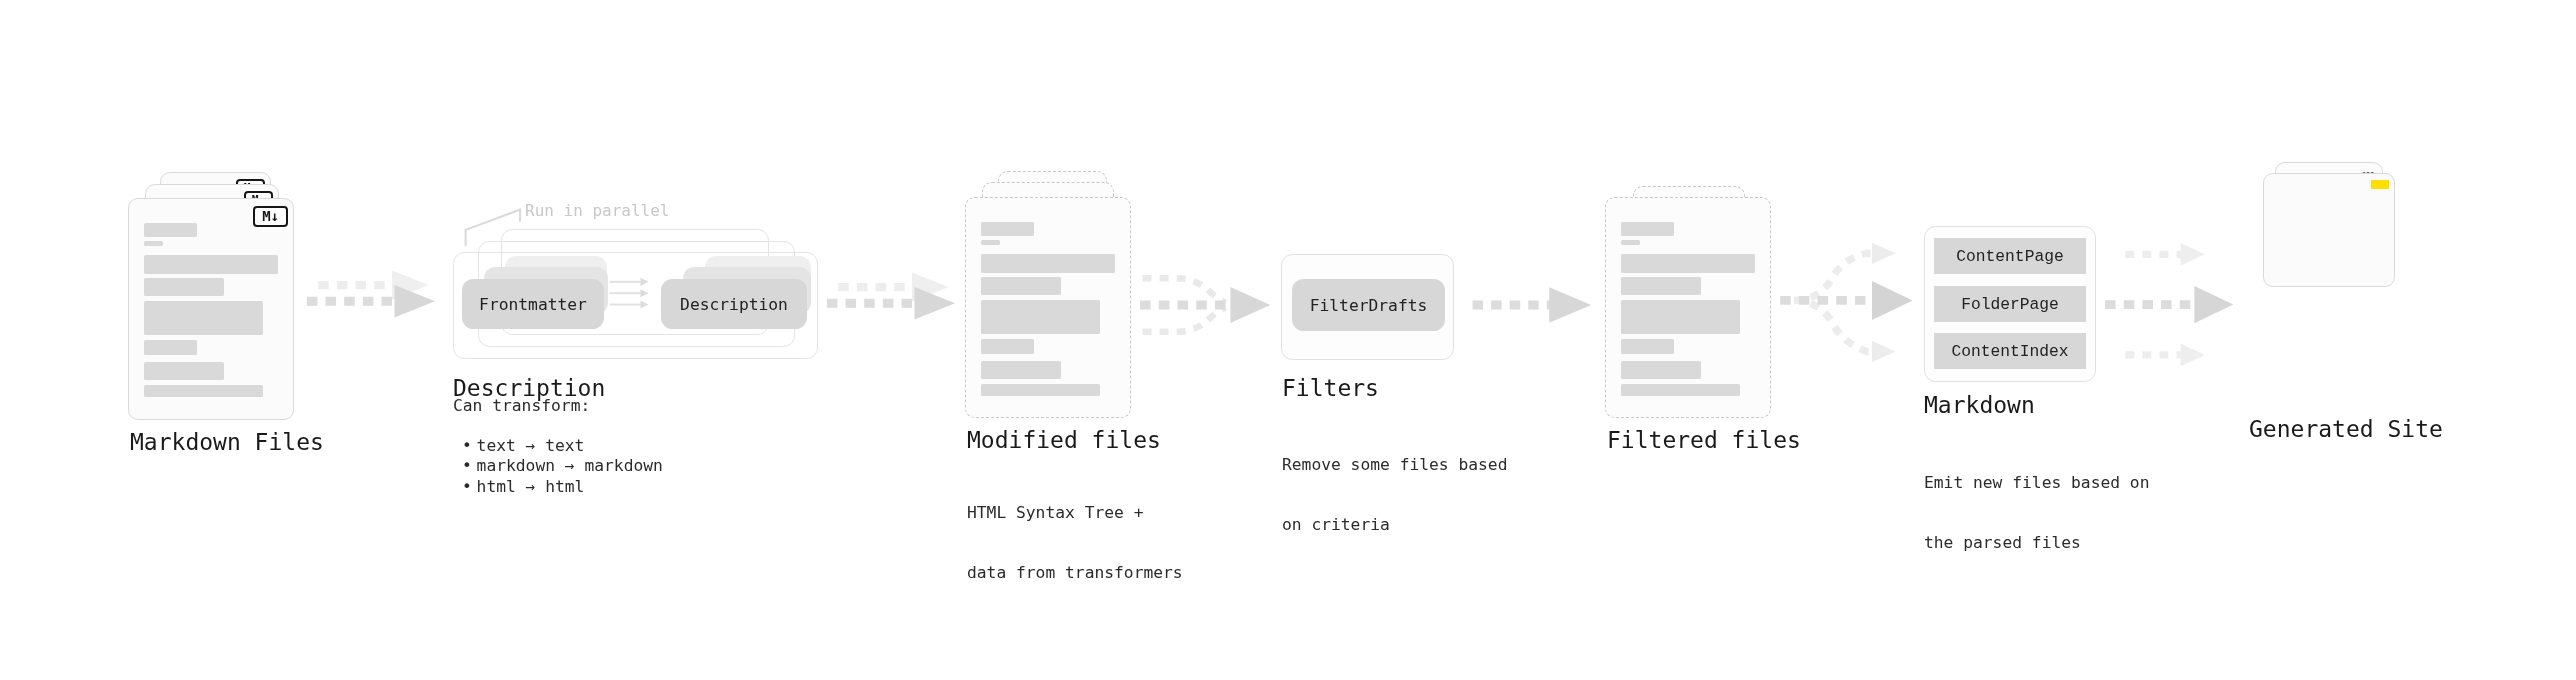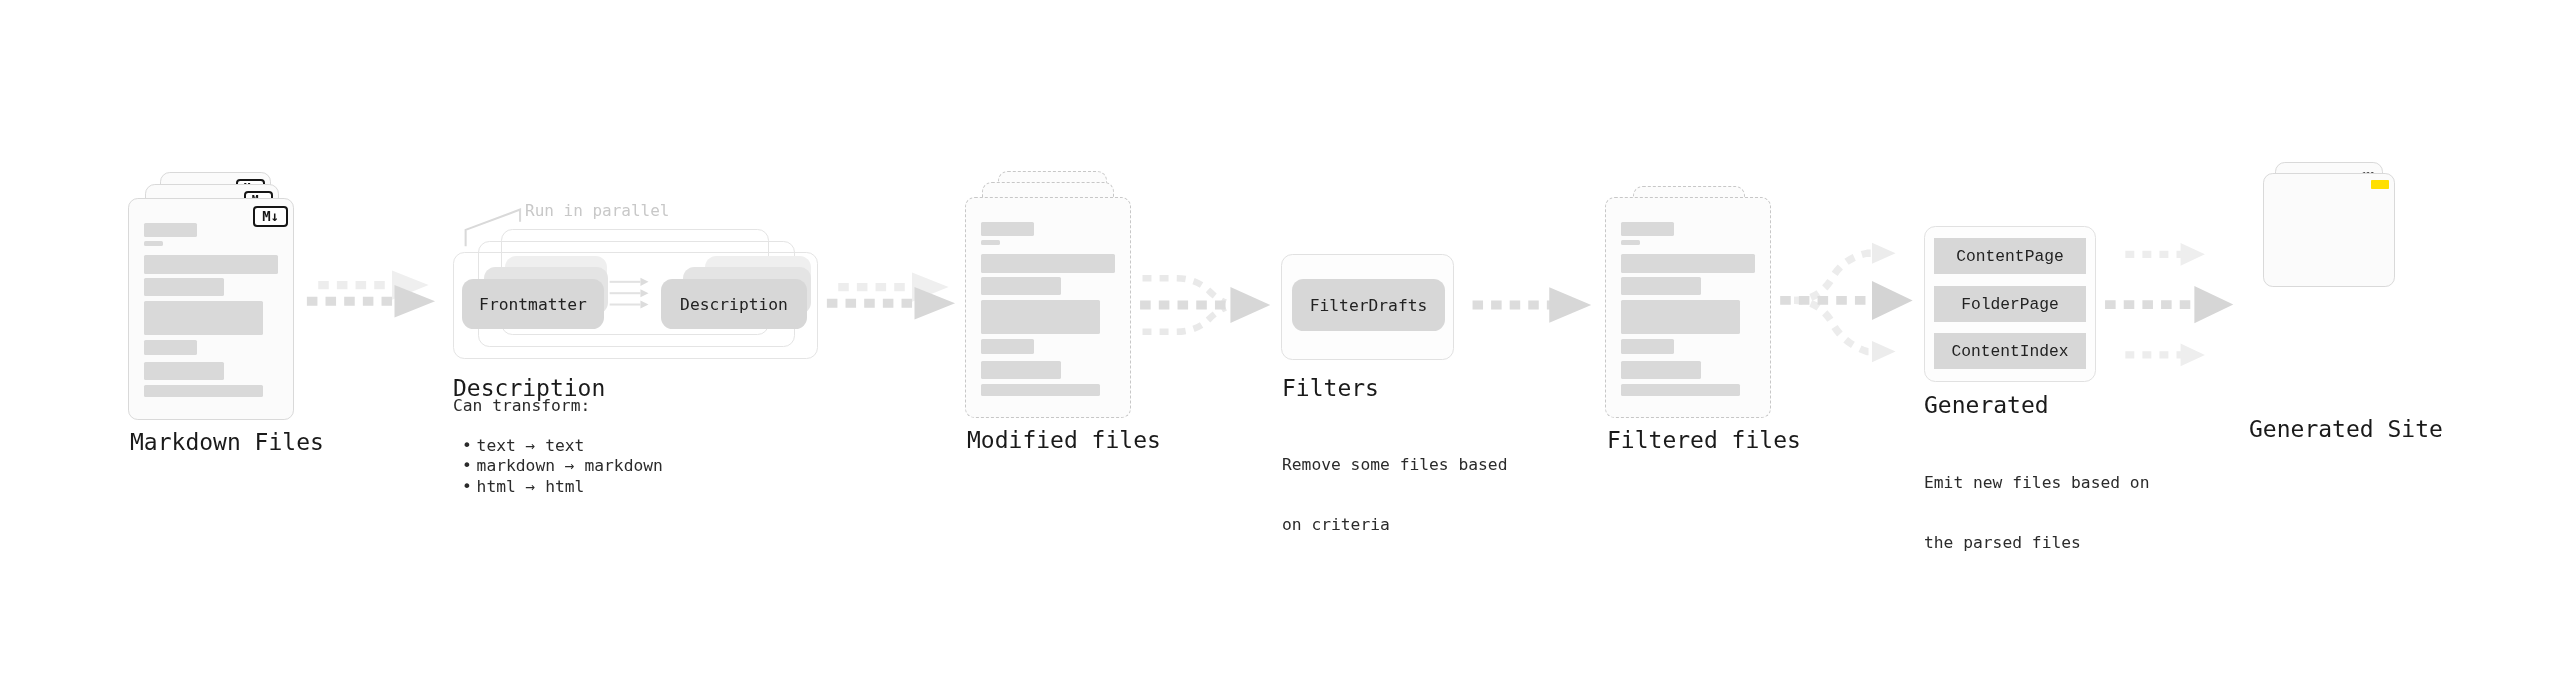--- a/index.html
+++ b/index.html
@@ -126,20 +126,24 @@
     <i class="bar" style="left:15.4px;top:24.4px;width:53px;height:14px;"></i>
     <i class="bar" style="left:15.4px;top:42px;width:18.7px;height:4.9px;"></i>
     <i class="bar" style="left:15.4px;top:56px;width:134px;height:18.7px;"></i>
     <i class="bar" style="left:15.4px;top:79px;width:80px;height:18px;"></i>
     <i class="bar" style="left:15.4px;top:102px;width:119px;height:34px;"></i>
     <i class="bar" style="left:15.4px;top:141px;width:53px;height:14.6px;"></i>
     <i class="bar" style="left:15.4px;top:163px;width:80px;height:18px;"></i>
     <i class="bar" style="left:15.4px;top:186px;width:119px;height:12.2px;"></i>
   </div>
   <div class="h-label" style="left:967px;top:427px;">Modified files</div>
+  <div class="cap" style="left:967px;top:462px;">
+    <div>HTML Syntax Tree +</div>
+    <div>data from transformers</div>
+  </div>
 
   <svg style="left:1136px;top:270px;" width="140" height="70" viewBox="0 0 172 86">
     <path d="M 8,10 H 48 Q 74,10 90,26 Q 99,35 110,40" stroke="#e9e9e9" stroke-width="8" fill="none" stroke-dasharray="11 10"></path>
     <path d="M 8,76 H 48 Q 74,76 90,60 Q 99,51 110,46" stroke="#e9e9e9" stroke-width="8" fill="none" stroke-dasharray="11 10"></path>
     <line x1="5" y1="43" x2="118" y2="43" stroke="#dcdcdc" stroke-width="11" stroke-dasharray="13 10"></line>
     <polygon points="116,21 116,65 165,43" fill="#d7d7d7"></polygon>
   </svg>
 
   <div class="panel-box" style="left:1281px;top:254px;width:173px;height:106px;"></div>
   <div class="node" style="left:1292px;top:279px;width:153px;height:52px;">FilterDrafts</div>
@@ -173,21 +177,21 @@
     <path d="M 22,78 Q 52,78 68,104 Q 82,131 112,141 H 118" stroke="#ececec" stroke-width="9" fill="none" stroke-dasharray="11 10"></path>
     <polygon points="118,128 118,154 147,141" fill="#ececec"></polygon>
     <line x1="5" y1="78" x2="120" y2="78" stroke="#dcdcdc" stroke-width="11" stroke-dasharray="13 10"></line>
     <polygon points="118,54 118,102 168,78" fill="#d4d4d4"></polygon>
   </svg>
 
   <div class="panel-box" style="left:1924px;top:226px;width:172px;height:156px;"></div>
   <div class="node small" style="left:1934px;top:238px;width:152px;height:36px;">ContentPage</div>
   <div class="node small" style="left:1934px;top:286px;width:152px;height:36px;">FolderPage</div>
   <div class="node small" style="left:1934px;top:333px;width:152px;height:36px;">ContentIndex</div>
-  <div class="h-label" style="left:1924px;top:392px;">Generated</div>
+  <div class="h-label" style="left:1924px;top:392px;">Markdown</div>
   <div class="cap" style="left:1924px;top:432px;">
     <div>Emit new files based on</div>
     <div>the parsed files</div>
   </div>
 
   <svg style="left:2101px;top:238px;" width="138" height="130" viewBox="0 0 170 160">
     <line x1="30" y1="20" x2="100" y2="20" stroke="#ededed" stroke-width="9" stroke-dasharray="11 10"></line>
     <polygon points="98,6 98,34 128,20" fill="#eeeeee"></polygon>
     <line x1="5" y1="82" x2="117" y2="82" stroke="#dcdcdc" stroke-width="11" stroke-dasharray="13 10"></line>
     <polygon points="115,59 115,105 163,82" fill="#d6d6d6"></polygon>

